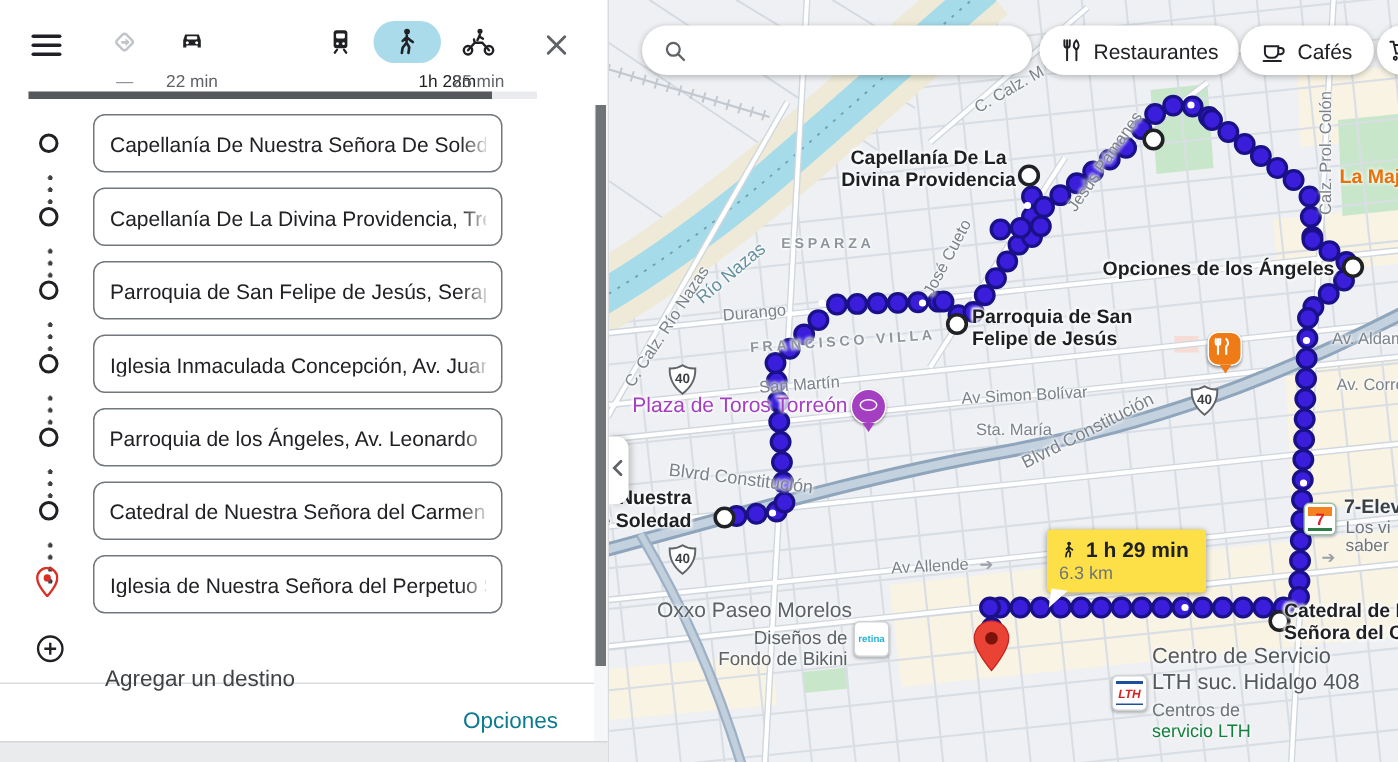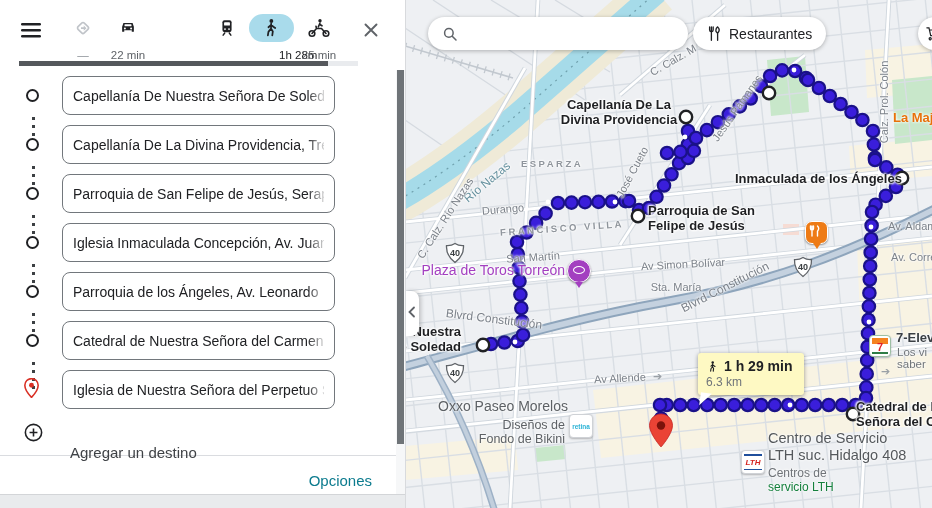--- a/index.html
+++ b/index.html
@@ -46,21 +46,21 @@
   .gray-poi{position:absolute;color:#5d6165;text-shadow:0 0 3px #fff,0 0 3px #fff;white-space:nowrap;z-index:5;}
   .orange{color:#e8710a;font-weight:bold;font-size:13px;}
   .purple{color:#a33fc0;font-weight:normal;font-size:14px;}
   
   .searchbar{position:absolute;left:23px;top:17px;width:260px;height:33px;background:#fff;border-radius:17px;box-shadow:0 1px 4px rgba(0,0,0,.28);display:flex;align-items:center;z-index:20;}
   .searchbar input{border:0;outline:0;flex:1;font-family:"Liberation Sans",sans-serif;font-size:15px;color:#202124;background:transparent;}
   .searchbar input::placeholder{color:#757a80;}
   .chip{position:absolute;top:17px;height:33px;background:#fff;border-radius:17px;box-shadow:0 1px 4px rgba(0,0,0,.28);display:flex;align-items:center;gap:7px;padding:0 14px;border:0;cursor:pointer;font-family:"Liberation Sans",sans-serif;font-size:14px;color:#202124;z-index:20;white-space:nowrap;}
   .chip.partial{left:513px;width:30px;padding:0 0 0 8px;border-radius:17px 0 0 17px;}
   
-  .bubble{position:absolute;left:293px;top:353px;background:#fef9c3;border-radius:3px;box-shadow:0 1px 4px rgba(0,0,0,.4);padding:5px 12px 6px 8px;z-index:15;}
+  .bubble{position:absolute;left:293px;top:353px;background:#fde047;border-radius:3px;box-shadow:0 1px 4px rgba(0,0,0,.4);padding:5px 12px 6px 8px;z-index:15;}
   .bubble .row1{display:flex;align-items:center;gap:5px;font-weight:bold;font-size:14px;color:#202124;}
   .bubble .dist{font-size:12px;color:#70757a;margin-top:1px;}
   .bubble .tail{position:absolute;left:2px;bottom:-11px;width:0;height:0;border-top:13px solid #fff;border-right:11px solid transparent;transform:rotate(8deg);}
   
   .collapse{position:absolute;left:0;top:291px;width:14px;height:45px;background:#fff;border-radius:0 8px 8px 0;box-shadow:2px 0 4px rgba(0,0,0,.2);border:0;cursor:pointer;padding:0;z-index:18;}
   
   .plaza-pin{position:absolute;left:162px;top:259px;width:22px;height:22px;border-radius:50%;background:#a33fc0;border:1.5px solid #fff;box-shadow:0 1px 2px rgba(0,0,0,.4);z-index:7;cursor:pointer;}
   .plaza-pin::before{content:'';position:absolute;left:4.5px;top:6px;width:10px;height:6px;border:1.6px solid #fff;border-radius:50%;}
   .plaza-pin::after{content:'';position:absolute;left:7px;top:22px;border-left:4px solid transparent;border-right:4px solid transparent;border-top:6px solid #a33fc0;}
   .rest-pin{position:absolute;left:400px;top:221px;width:21px;height:21px;border-radius:7px;background:#ee7b15;border:1.5px solid #fff;box-shadow:0 1px 2px rgba(0,0,0,.4);z-index:7;cursor:pointer;}
@@ -510,21 +510,21 @@
 
     <div class="poi" style="left:214px;top:112px;transform:translate(-50%,-50%);text-align:center">
       <span>Capellanía De La</span>
         <span>Divina Providencia</span>
     </div>
     <div class="poi" style="left:243px;top:203px">
       <span>Parroquia de San</span>
         <span>Felipe de Jesús</span>
     </div>
     <div class="poi" style="left:330px;top:171px">
-      <span>Inmaculada de los Ángeles</span>
+      <span>Opciones de los Ángeles</span>
     </div>
     <div class="poi" style="left:451px;top:399px">
       <span>Catedral de Nuestra</span>
         <span>Señora del Carmen</span>
     </div>
     <div class="poi" style="left:-64px;top:324px;width:120px;text-align:right">
       <span>De Nuestra</span>
         <span>De Soledad</span>
     </div>
     <div class="poi purple" style="left:160px;top:270px;transform:translate(-100%,-50%)">
@@ -571,20 +571,26 @@
       <svg width="18" height="18" viewBox="0 0 24 24" style="margin:0 8px 0 13px">
         <circle cx="10.5" cy="10.5" r="5.7" fill="none" stroke="#5f6368" stroke-width="2"></circle>
         <path d="M15 15 L20 20" stroke="#5f6368" stroke-width="2" stroke-linecap="round"></path>
       </svg>
     </div>
     <button class="chip" style="left:288px">
       <svg width="15" height="16" viewBox="0 0 16 18">
         <path d="M4.5 1 v5.5 M2.5 1 v3.5 a2 2 0 0 0 4 0 V1 M4.5 6.5 V16 M11.5 1 c2.2 2.2 2.2 5 0 7.2 V16 M11.5 1 c-1.6 1.2 -2.2 3 -1.8 5 l1.8 2.2" stroke="#202124" stroke-width="1.5" fill="none" stroke-linecap="round"></path>
       </svg>
       <span>Restaurantes</span>
+    </button>
+    <button class="chip" style="left:422px">
+      <svg width="17" height="16" viewBox="0 0 19 18">
+        <path d="M2.5 5.5 h10 v4.6 a4 4 0 0 1 -4 4 h-2 a4 4 0 0 1 -4 -4 Z M12.5 6.8 h1.8 a2.3 2.3 0 0 1 0 4.6 h-2 M1.5 16.5 h13" stroke="#202124" stroke-width="1.5" fill="none" stroke-linecap="round"></path>
+      </svg>
+      <span>Cafés</span>
     </button>
     <button class="chip partial">
       <svg width="14" height="15" viewBox="0 0 16 17">
         <path d="M1 2 h2.4 l2 9 h7.4 l2-6.5 H4.2 M6 14.5 a1.2 1.2 0 1 0 0 .1 M12 14.5 a1.2 1.2 0 1 0 0 .1" stroke="#202124" stroke-width="1.4" fill="none" stroke-linecap="round"></path>
       </svg>
     </button>
 
     <div class="bubble">
       <div class="row1">
         <svg width="13" height="15" viewBox="0 0 24 24">

